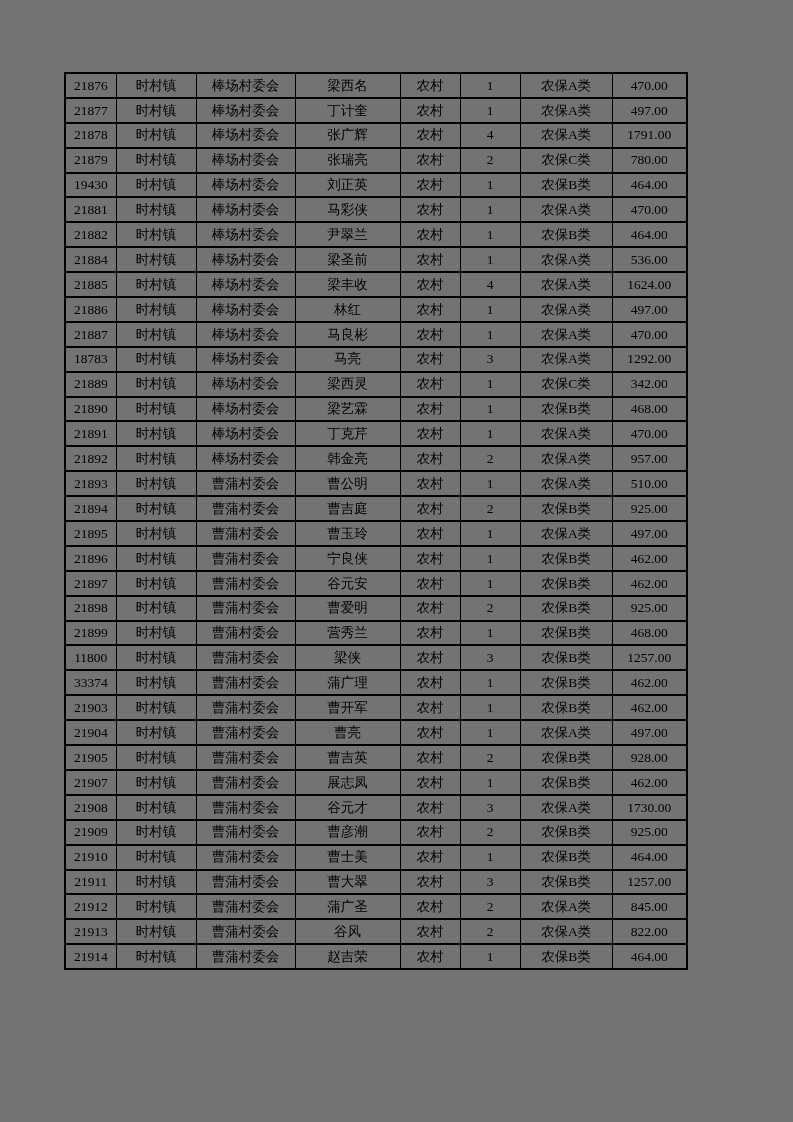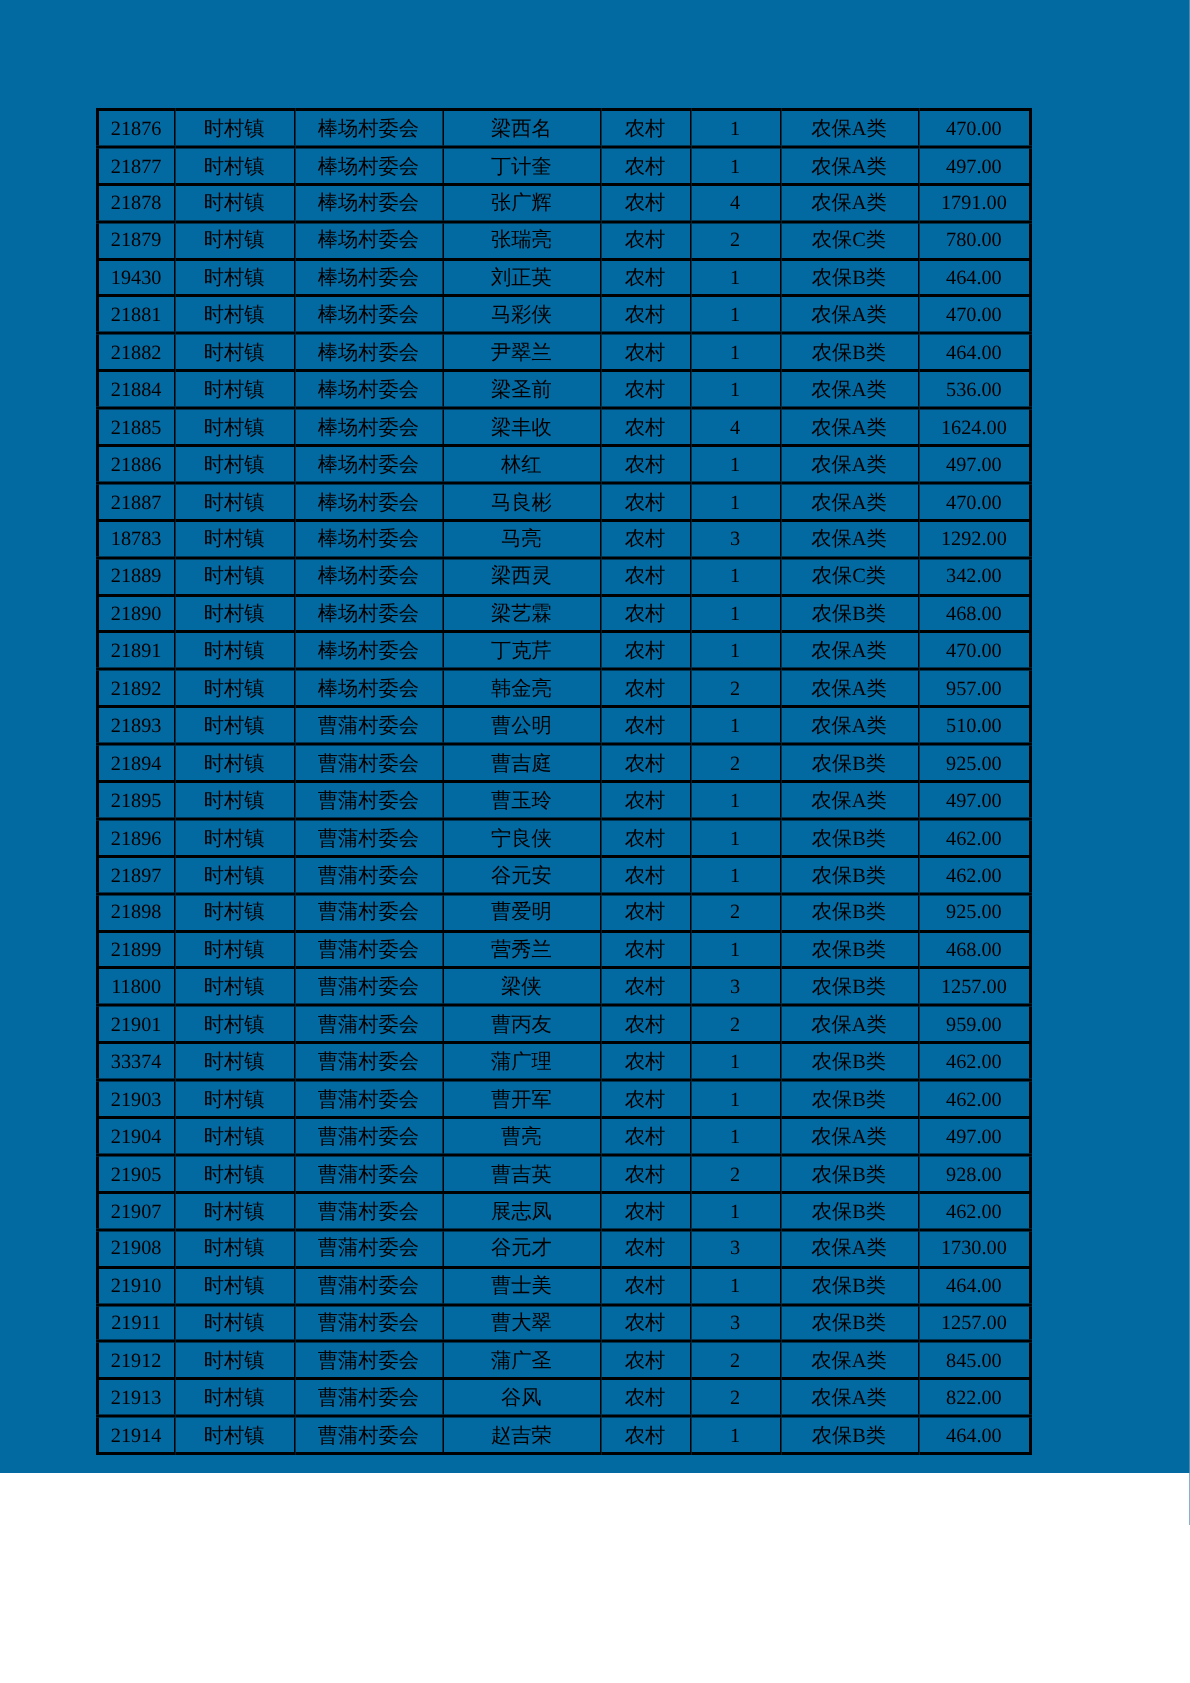--- a/index.html
+++ b/index.html
@@ -12,22 +12,22 @@
     background: #ffffff;
     position: relative;
     font-family: "Liberation Serif", "DejaVu Serif", serif;
     color: #000000;
   }
   .page {
     position: absolute;
     left: 0;
     top: 0;
     width: 793px;
-    height: 982px;
-    background: #0369a1;
+    height: 1122px;
+    background: #737373;
   }
   table.data-table {
     position: absolute;
     left: 64px;
     top: 72px;
     width: 623px;
     border-collapse: collapse;
     table-layout: fixed;
     border: 2px solid #000000;
   }
@@ -295,30 +295,20 @@
           <td>11800</td>
           <td>时村镇</td>
           <td>曹蒲村委会</td>
           <td>梁侠</td>
           <td>农村</td>
           <td>3</td>
           <td>农保B类</td>
           <td>1257.00</td>
         </tr>
         <tr>
-          <td>21901</td>
-          <td>时村镇</td>
-          <td>曹蒲村委会</td>
-          <td>曹丙友</td>
-          <td>农村</td>
-          <td>2</td>
-          <td>农保A类</td>
-          <td>959.00</td>
-        </tr>
-        <tr>
           <td>33374</td>
           <td>时村镇</td>
           <td>曹蒲村委会</td>
           <td>蒲广理</td>
           <td>农村</td>
           <td>1</td>
           <td>农保B类</td>
           <td>462.00</td>
         </tr>
         <tr>
@@ -363,20 +353,30 @@
         </tr>
         <tr>
           <td>21908</td>
           <td>时村镇</td>
           <td>曹蒲村委会</td>
           <td>谷元才</td>
           <td>农村</td>
           <td>3</td>
           <td>农保A类</td>
           <td>1730.00</td>
+        </tr>
+        <tr>
+          <td>21909</td>
+          <td>时村镇</td>
+          <td>曹蒲村委会</td>
+          <td>曹彦潮</td>
+          <td>农村</td>
+          <td>2</td>
+          <td>农保B类</td>
+          <td>925.00</td>
         </tr>
         <tr>
           <td>21910</td>
           <td>时村镇</td>
           <td>曹蒲村委会</td>
           <td>曹士美</td>
           <td>农村</td>
           <td>1</td>
           <td>农保B类</td>
           <td>464.00</td>

